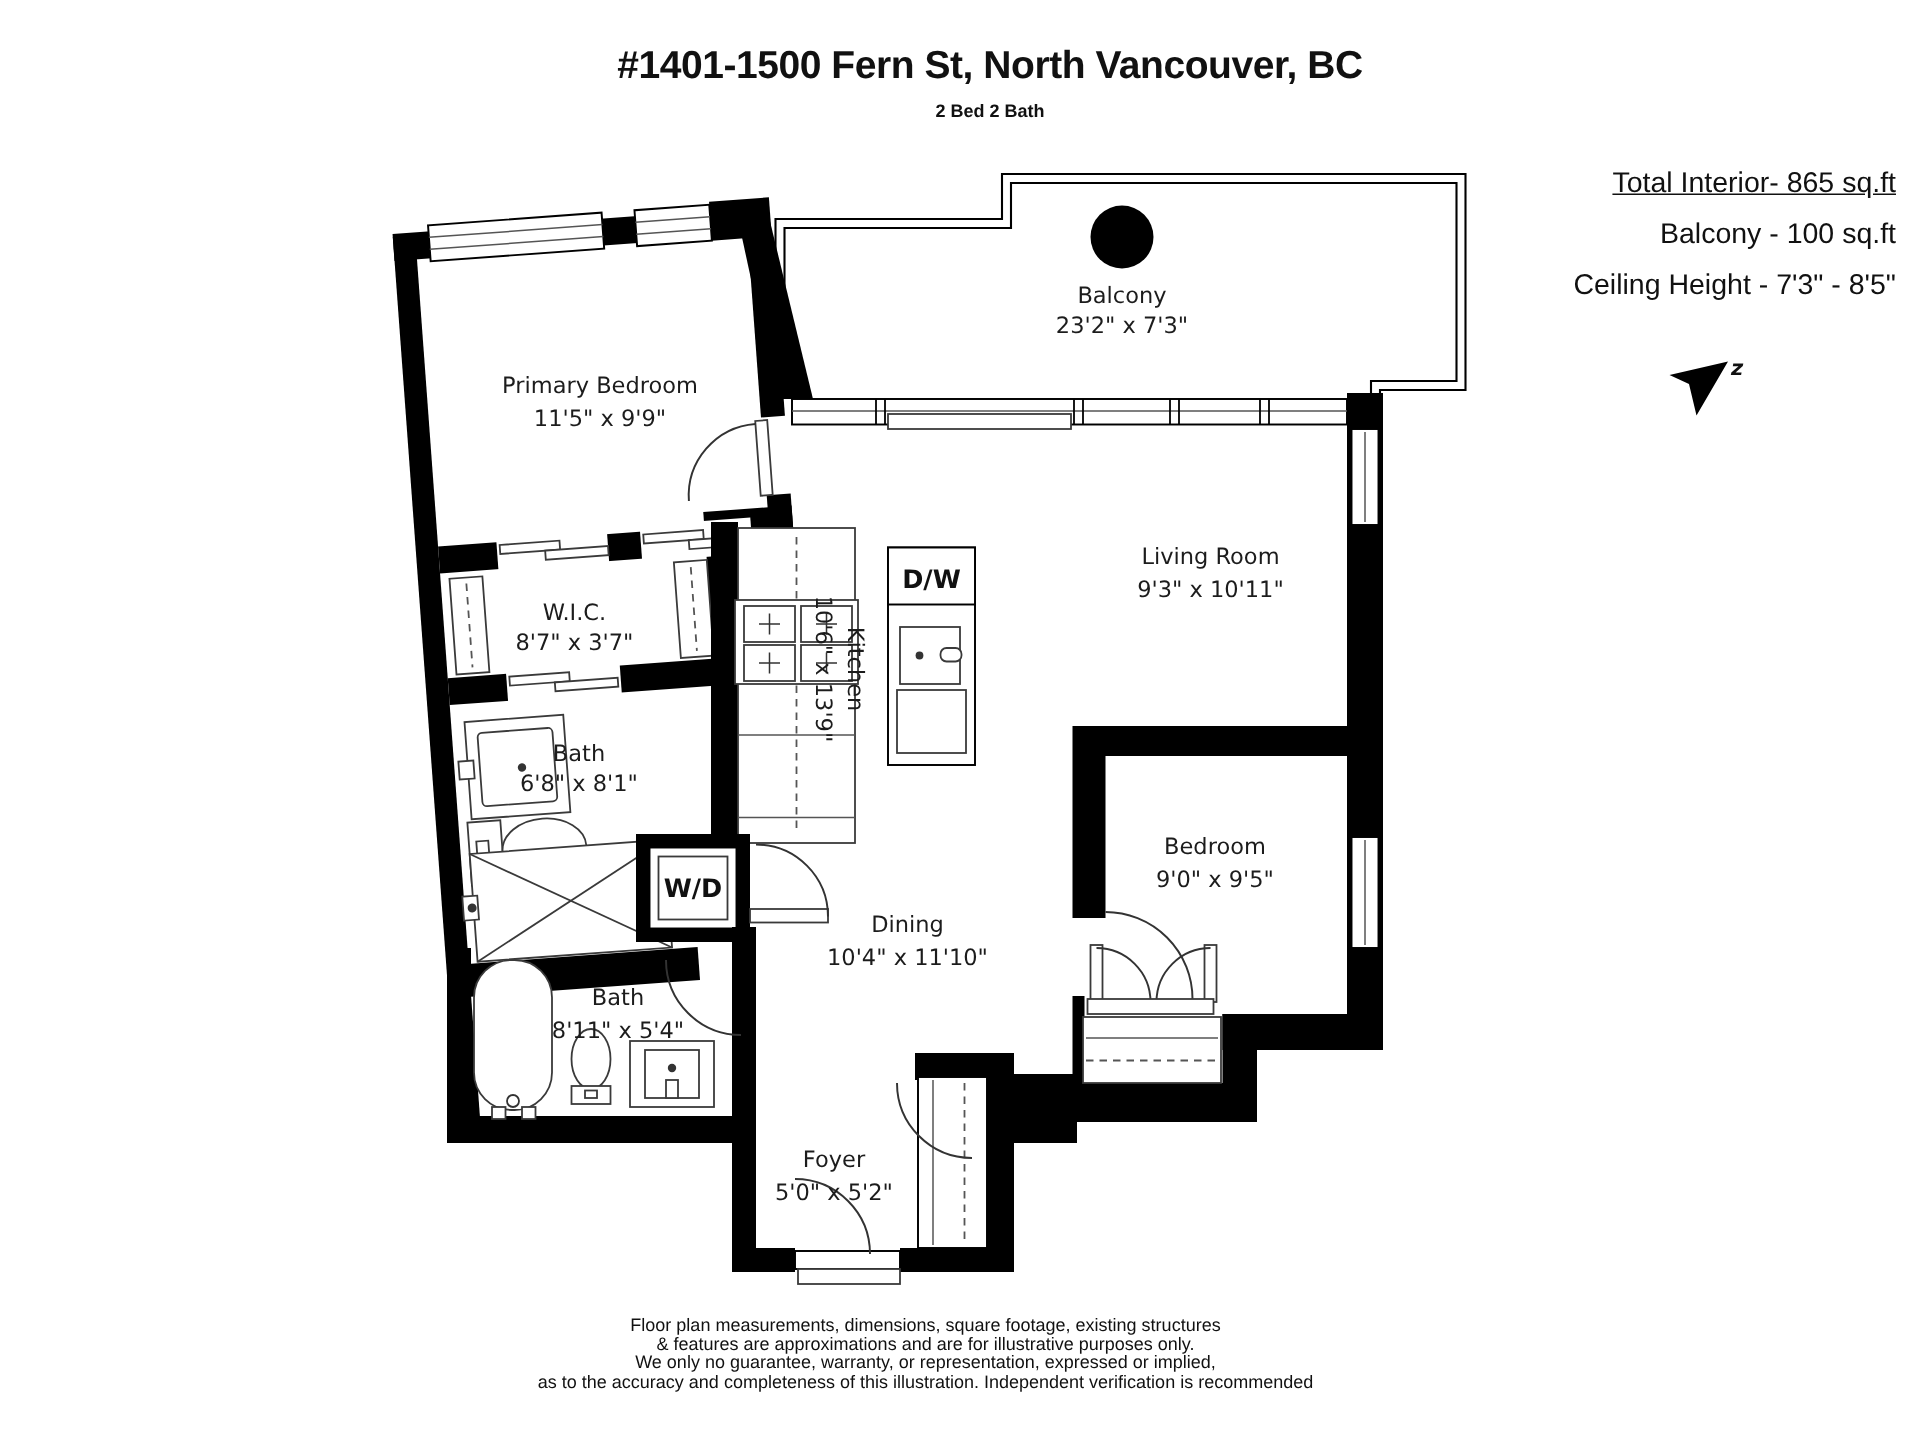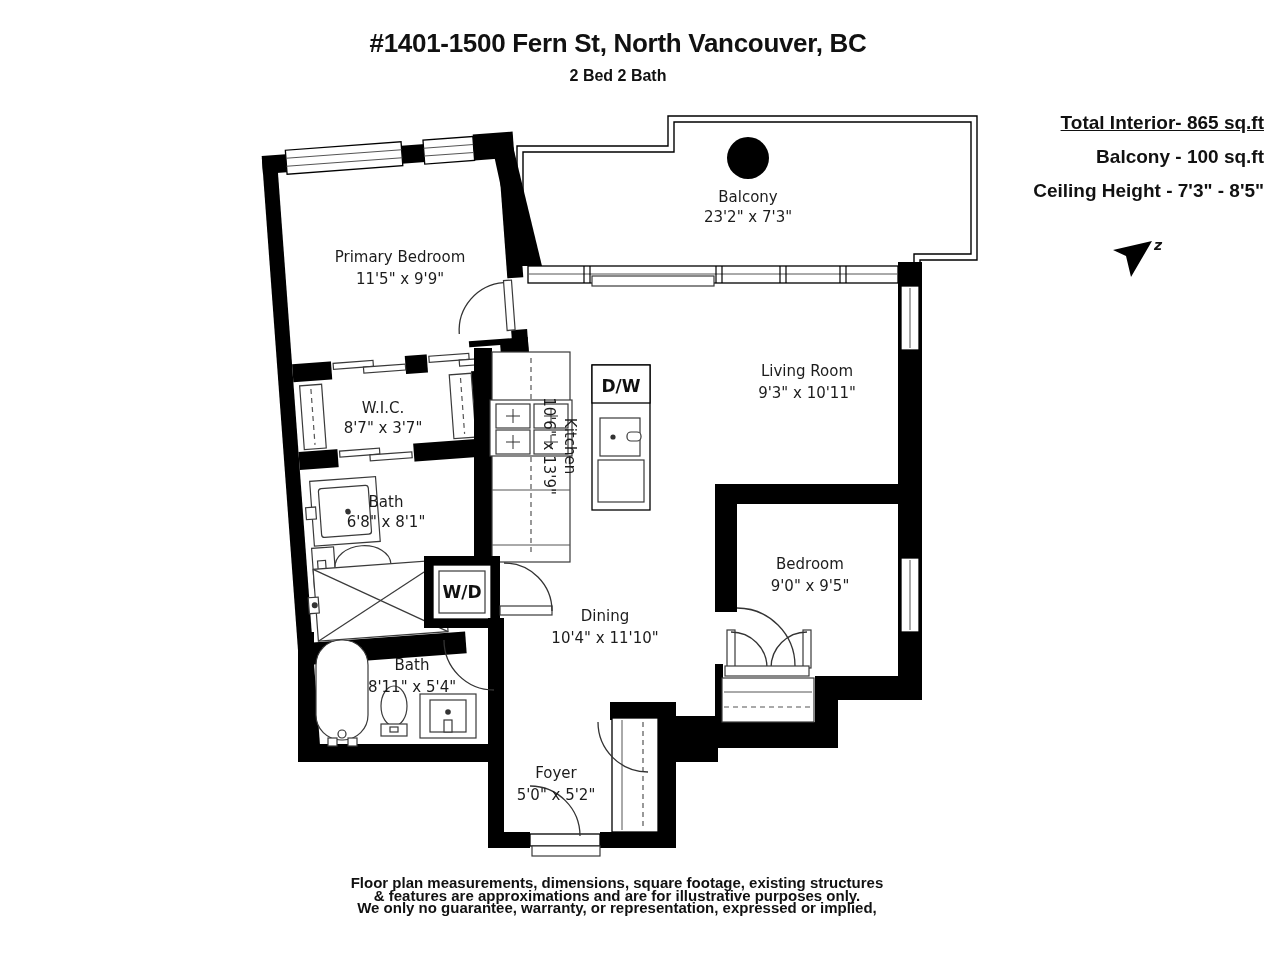--- a/index.html
+++ b/index.html
@@ -1,22 +1,22 @@
 <!DOCTYPE html>
 <html><head>
 <meta charset="utf-8">
 <style>
   html,body{margin:0;padding:0;background:#ffffff;}
   body{width:1280px;height:960px;position:relative;font-family:"Liberation Sans",sans-serif;overflow:hidden;}
-  .hdr{position:absolute;left:0;top:28px;width:1236px;text-align:center;color:#111;}
+  .hdr{position:absolute;left:0;top:28px;width:1236px;text-align:center;color:#111;padding-left:42px;}
   .hdr .title{font-size:26px;font-weight:700;letter-spacing:-0.3px;}
-  .hdr .subtitle{font-size:16px;font-weight:600;margin-top:8px;text-align:center;}
-  .info{position:absolute;right:16px;top:106px;text-align:right;color:#111;font-weight:700;font-size:19px;line-height:34px;}
+  .hdr .subtitle{font-size:12px;font-weight:600;margin-top:8px;text-align:center;}
+  .info{position:absolute;right:16px;top:106px;text-align:right;color:#111;font-weight:400;font-size:19px;line-height:34px;}
   .info .u{text-decoration:underline;}
-  .footer{position:absolute;left:0;top:877px;width:1234px;text-align:center;color:#111;font-weight:700;font-size:15px;line-height:12.5px;}
+  .footer{position:absolute;left:0;top:877px;width:1234px;text-align:center;color:#111;font-weight:400;font-size:12px;line-height:12.5px;}
   svg{position:absolute;left:0;top:0;}
   .wall{fill:#000;stroke:none;}
   .thin{fill:none;stroke:#000;stroke-width:1.4;}
   .fix{fill:#fff;stroke:#000;stroke-width:1.3;}
   .fixg{fill:#fff;stroke:#3a3a3a;stroke-width:1.2;}
   .seam{stroke:#555;stroke-width:1;}
   .dash{fill:none;stroke:#555;stroke-width:1.2;stroke-dasharray:5 4;}
   .arc{fill:none;stroke:#333;stroke-width:1.3;}
   .lbl{font-family:"DejaVu Sans",sans-serif;font-size:15px;fill:#1c1c1c;text-anchor:middle;}
   .appl{font-family:"DejaVu Sans",sans-serif;font-size:17px;font-weight:bold;fill:#111;text-anchor:middle;}
@@ -263,13 +263,14 @@
   <g>
     <polygon points="1113,250 1152,241 1131,277 1126,256" fill="#000"></polygon>
     <text class="nz" x="1154" y="250">z</text>
   </g>
 </svg>
 
 <div class="footer">
   <div>Floor plan measurements, dimensions, square footage, existing structures</div>
   <div>&amp; features are approximations and are for illustrative purposes only.</div>
   <div>We only no guarantee, warranty, or representation, expressed or implied,</div>
+  <div>as to the accuracy and completeness of this illustration. Independent verification is recommended</div>
 </div>
 
 </body></html>

